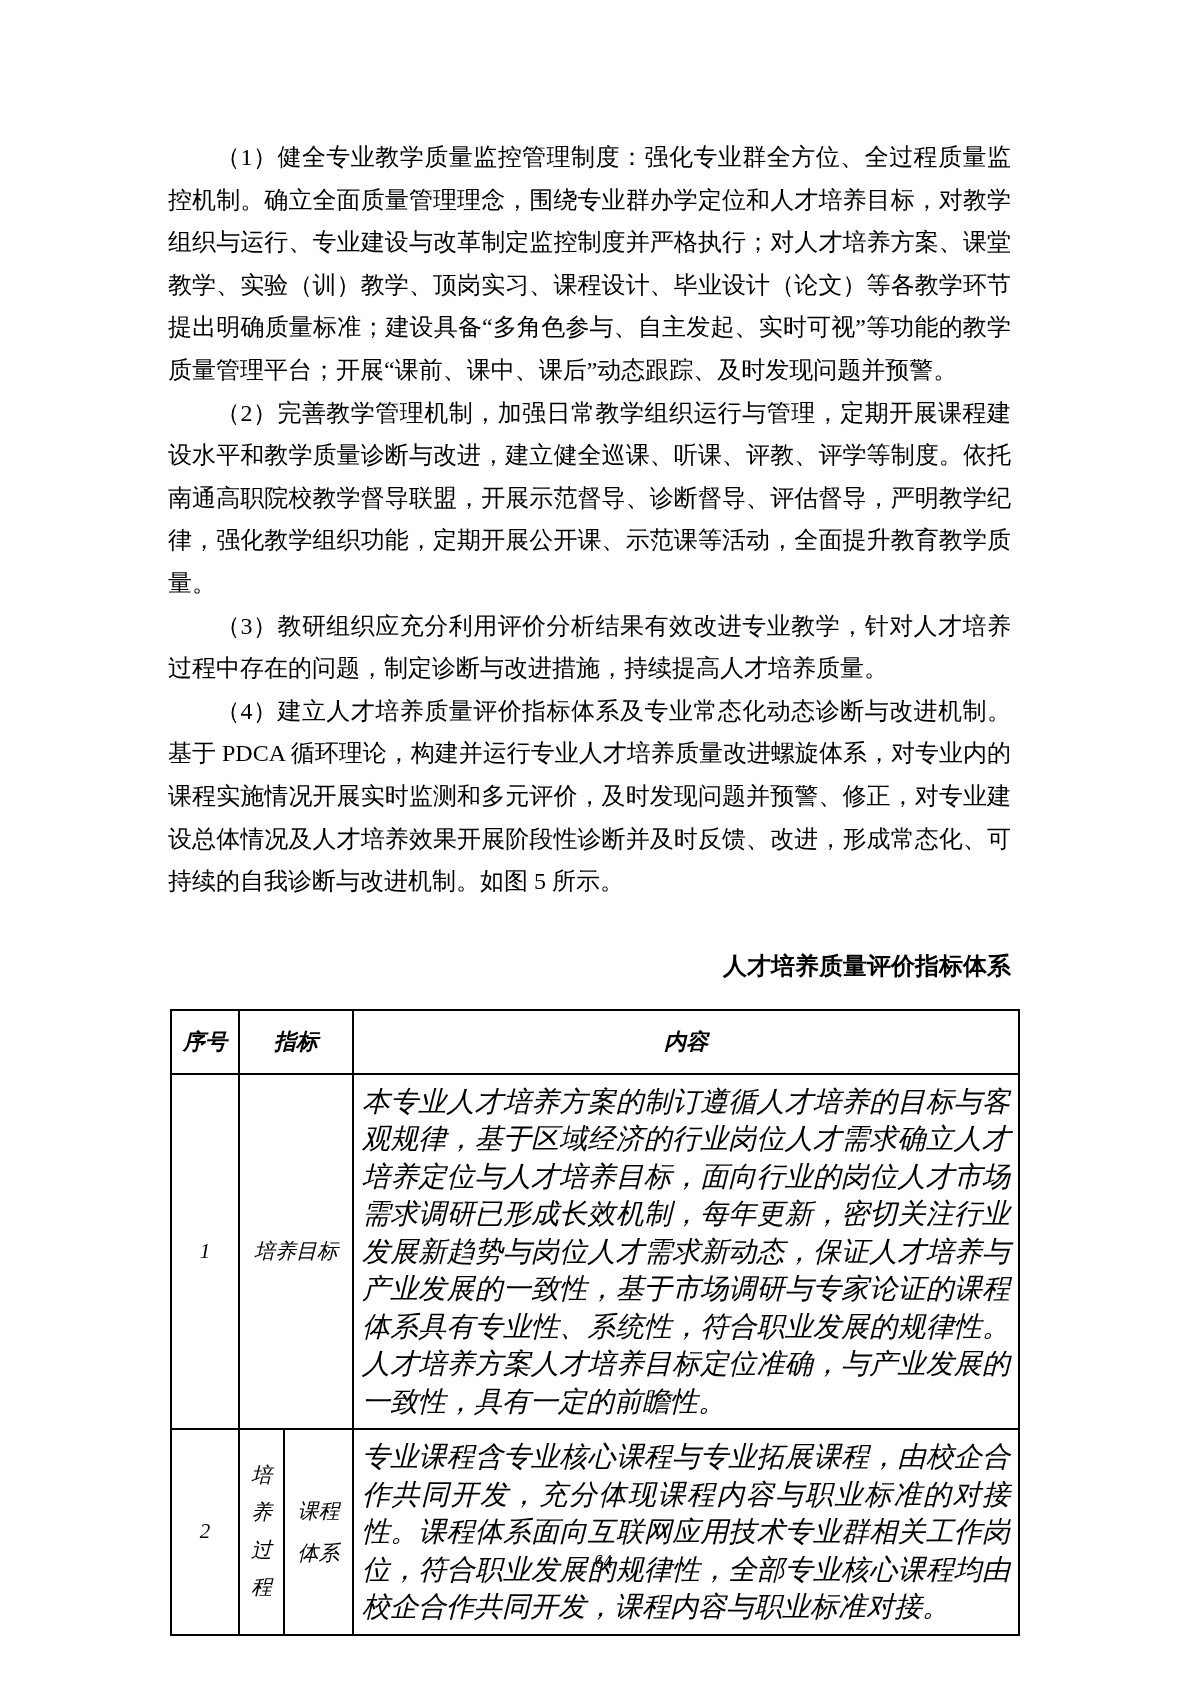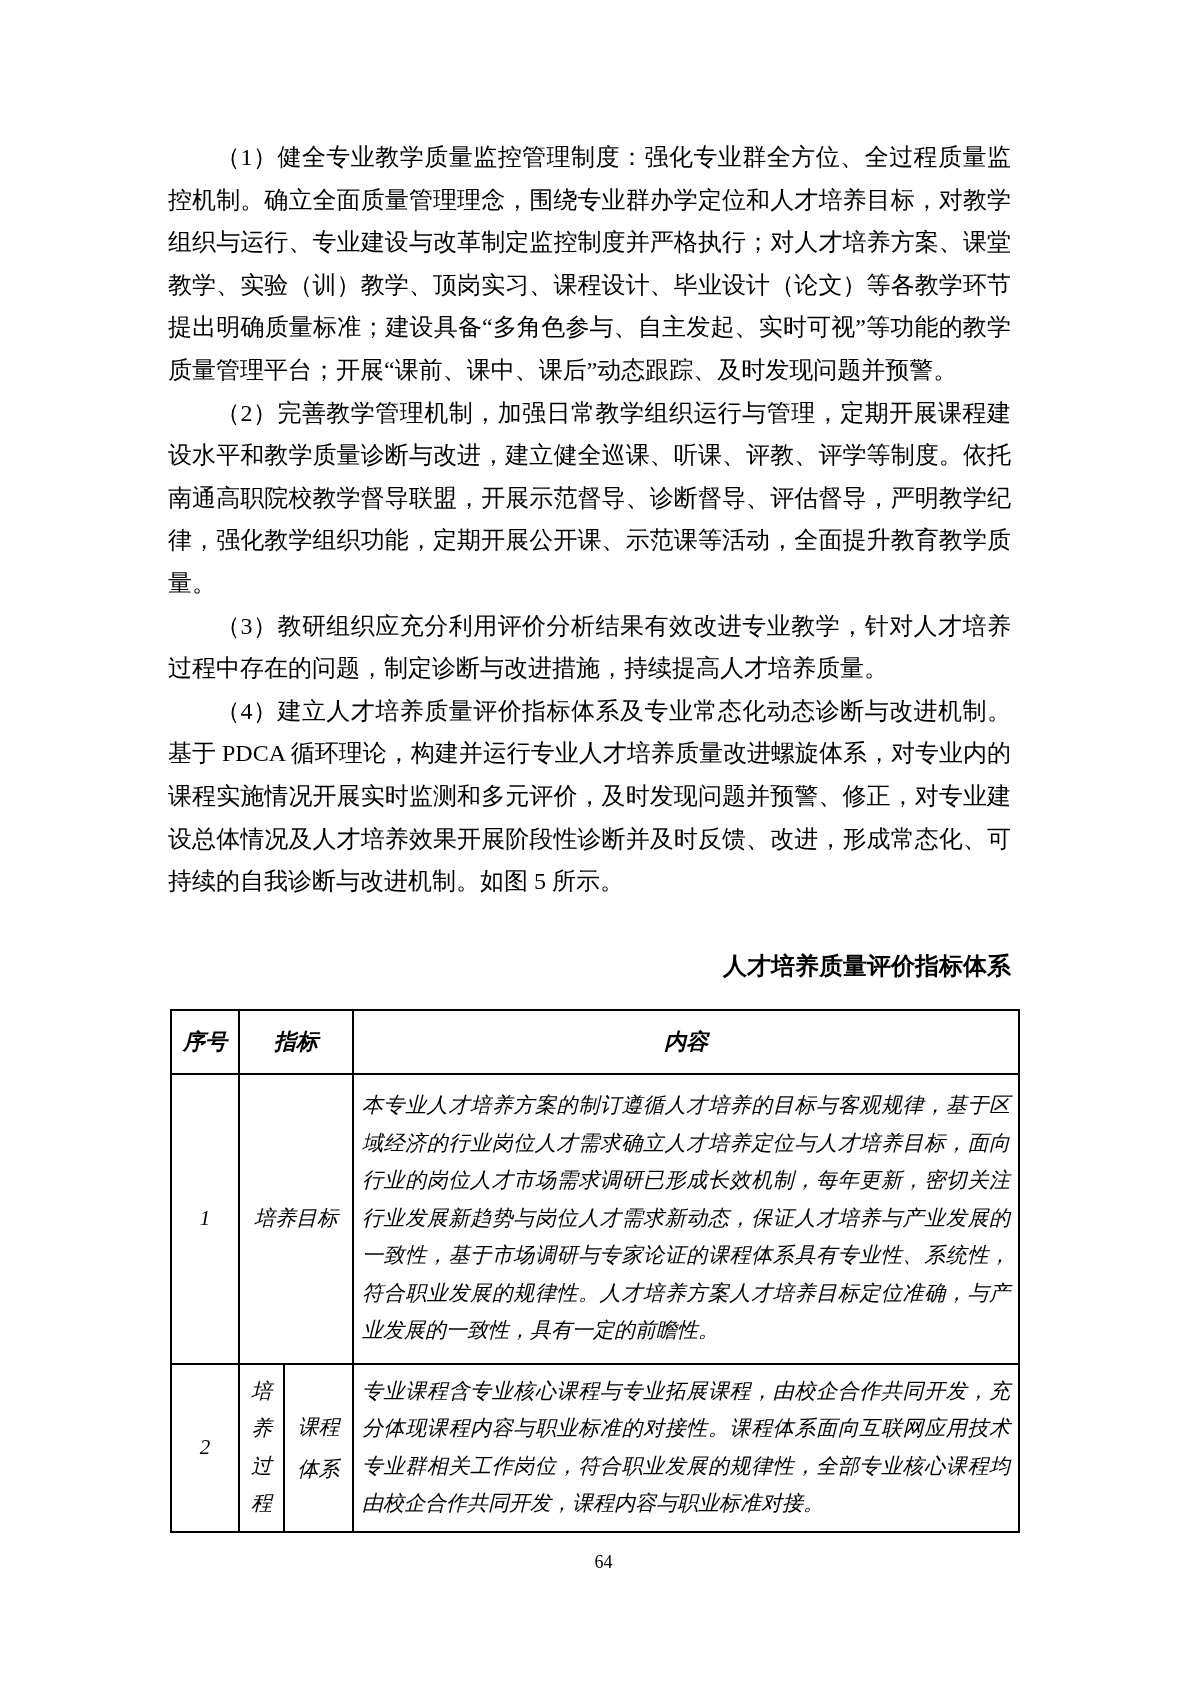--- a/index.html
+++ b/index.html
@@ -55,21 +55,21 @@
     font-weight: bold;
     height: 46px;
     text-align: center;
   }
   td.no-cell, td.indicator-cell {
     text-align: center;
     font-size: 21px;
     line-height: 37.5px;
   }
   td.content-cell {
-    font-size: 21px;
+    font-size: 28px;
     line-height: 37.5px;
     text-align: justify;
     padding: 9px 11px;
     vertical-align: middle;
     margin-top: 16px;
   }
   tr.row-1 { height: 290px; }
   tr.row-2 { height: 155px; }
   .vert-wrap {
     display: inline-block;

